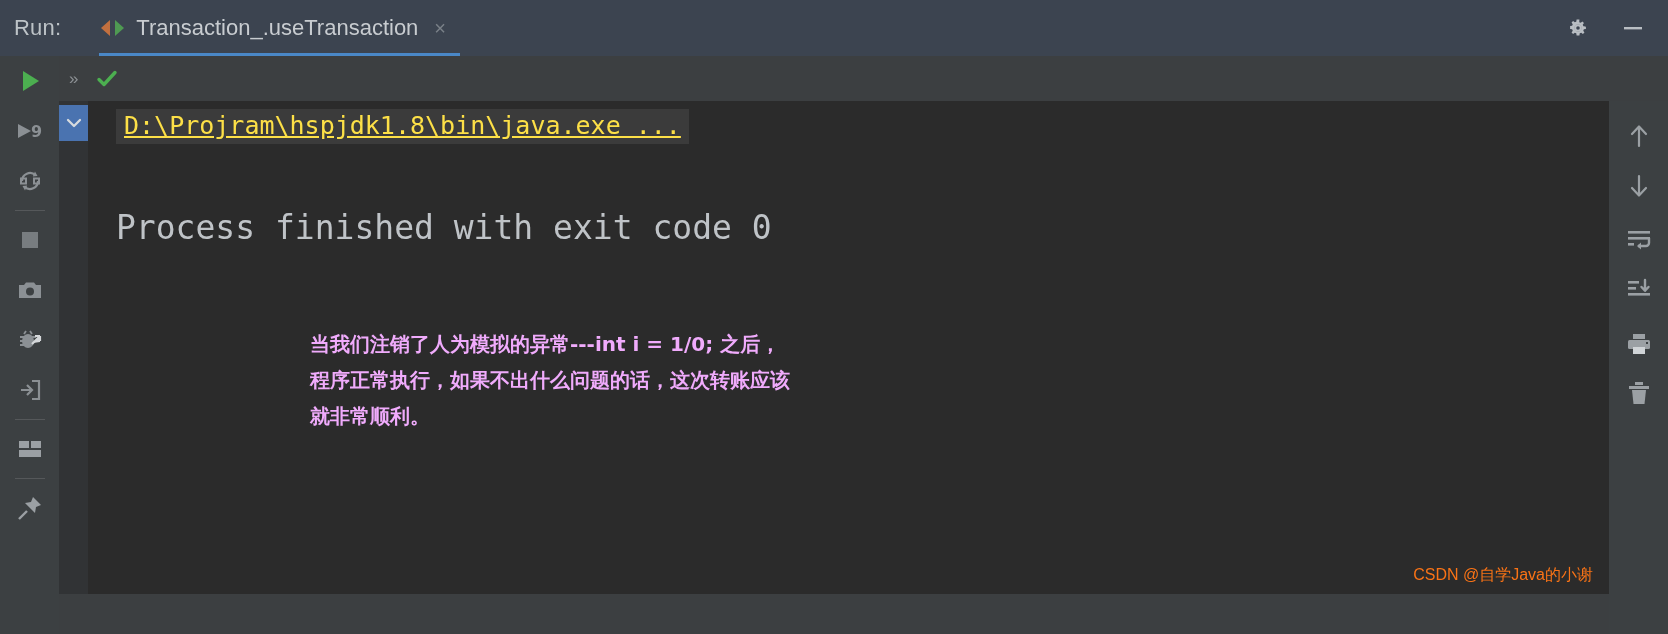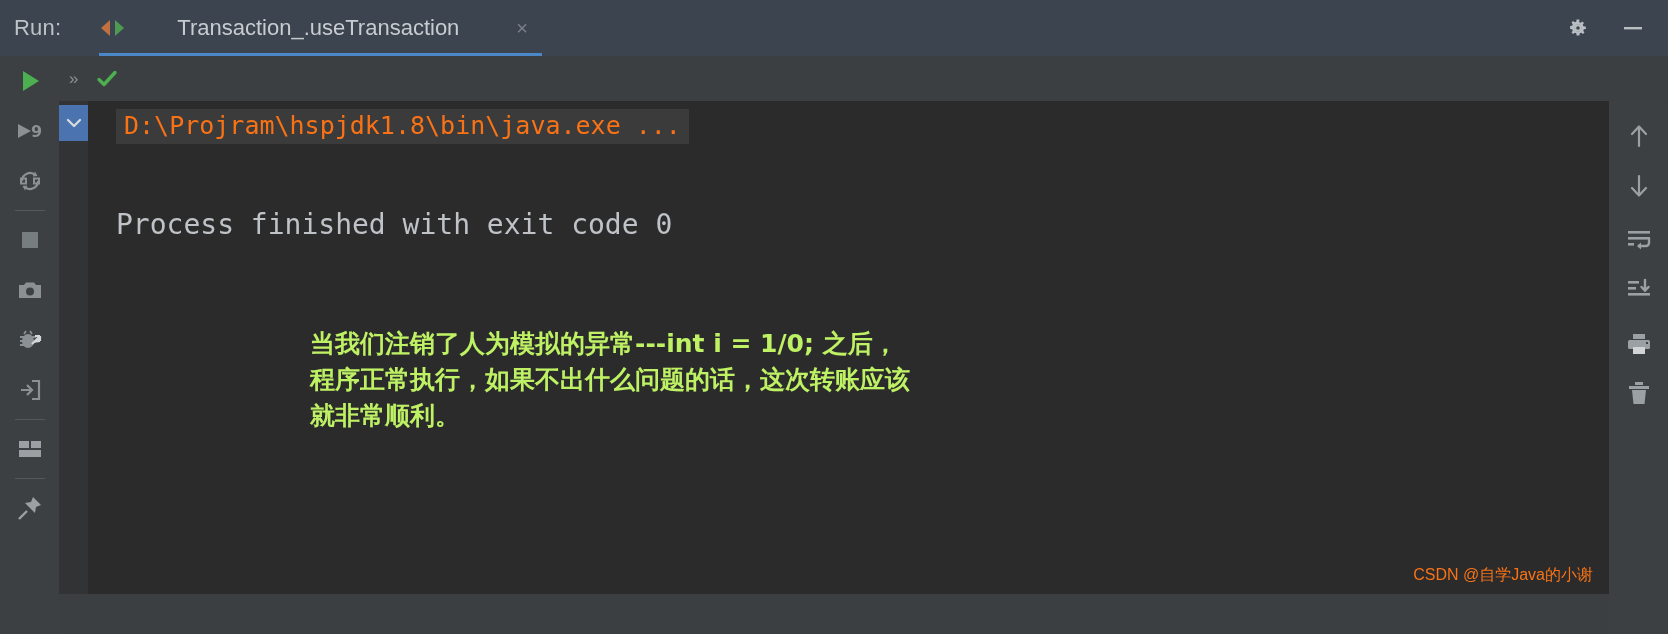--- a/index.html
+++ b/index.html
@@ -27,21 +27,20 @@
     color: #bdc3c7;
     font-size: 22px;
     letter-spacing: .2px;
   }
   .tab {
     position: relative;
     margin-left: 30px;
     height: 56px;
     display: flex; align-items: center;
     padding: 0 14px 0 10px;
-    gap: 41px;
   }
   .tab::after {
     content: "";
     position: absolute; left: 8px; right: 0; bottom: 0;
     height: 3px; background: #4a88c7;
   }
   .tab-icon { width: 24px; height: 22px; position: relative; margin-right: 11px; }
   .tab-icon .lt {
     position: absolute; left: 0; top: 3px;
     width: 0; height: 0;
@@ -107,39 +106,40 @@
     cursor: pointer;
   }
   .console-body {
     position: absolute; left: 29px; top: 0; right: 0; bottom: 0;
     padding: 0;
   }
   .cmdline {
     position: absolute; left: 28px; top: 8px;
     background: #3b3b3b;
     padding: 2px 8px 4px 8px;
-    color: #f97316;
+    color: #fde047;
     font-family: "DejaVu Sans Mono", monospace;
     font-size: 25px;
     white-space: pre;
     letter-spacing: 0px;
+    text-decoration: underline;
   }
   .exitline {
     position: absolute; left: 28px; top: 107px;
     color: #bfc3c7;
     font-family: "DejaVu Sans Mono", monospace;
-    font-size: 28px;
+    font-size: 33px;
     white-space: pre;
   }
   .annot {
     position: absolute; left: 222px; top: 225px;
-    color: #bef264;
+    color: #f0abfc;
     font-family: "DejaVu Sans", sans-serif;
     font-weight: bold;
-    font-size: 25px;
+    font-size: 20px;
     line-height: 36px;
     white-space: pre-line;
   }
   .watermark {
     position: absolute; right: 16px; bottom: 8px;
     color: #f97316;
     font-size: 16px;
   }
 
   

